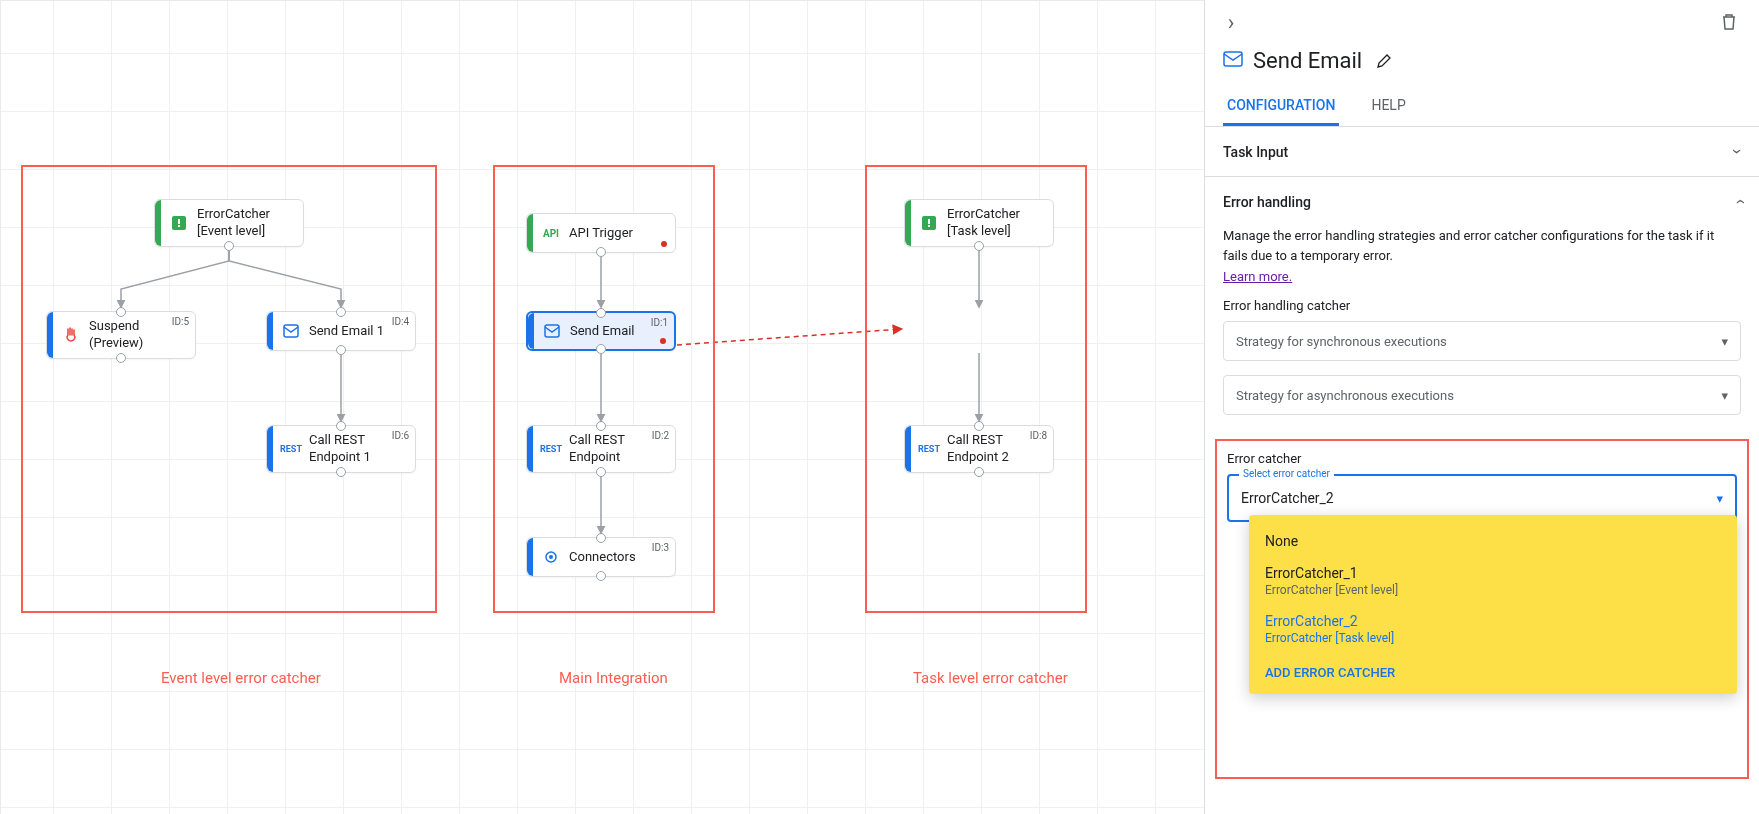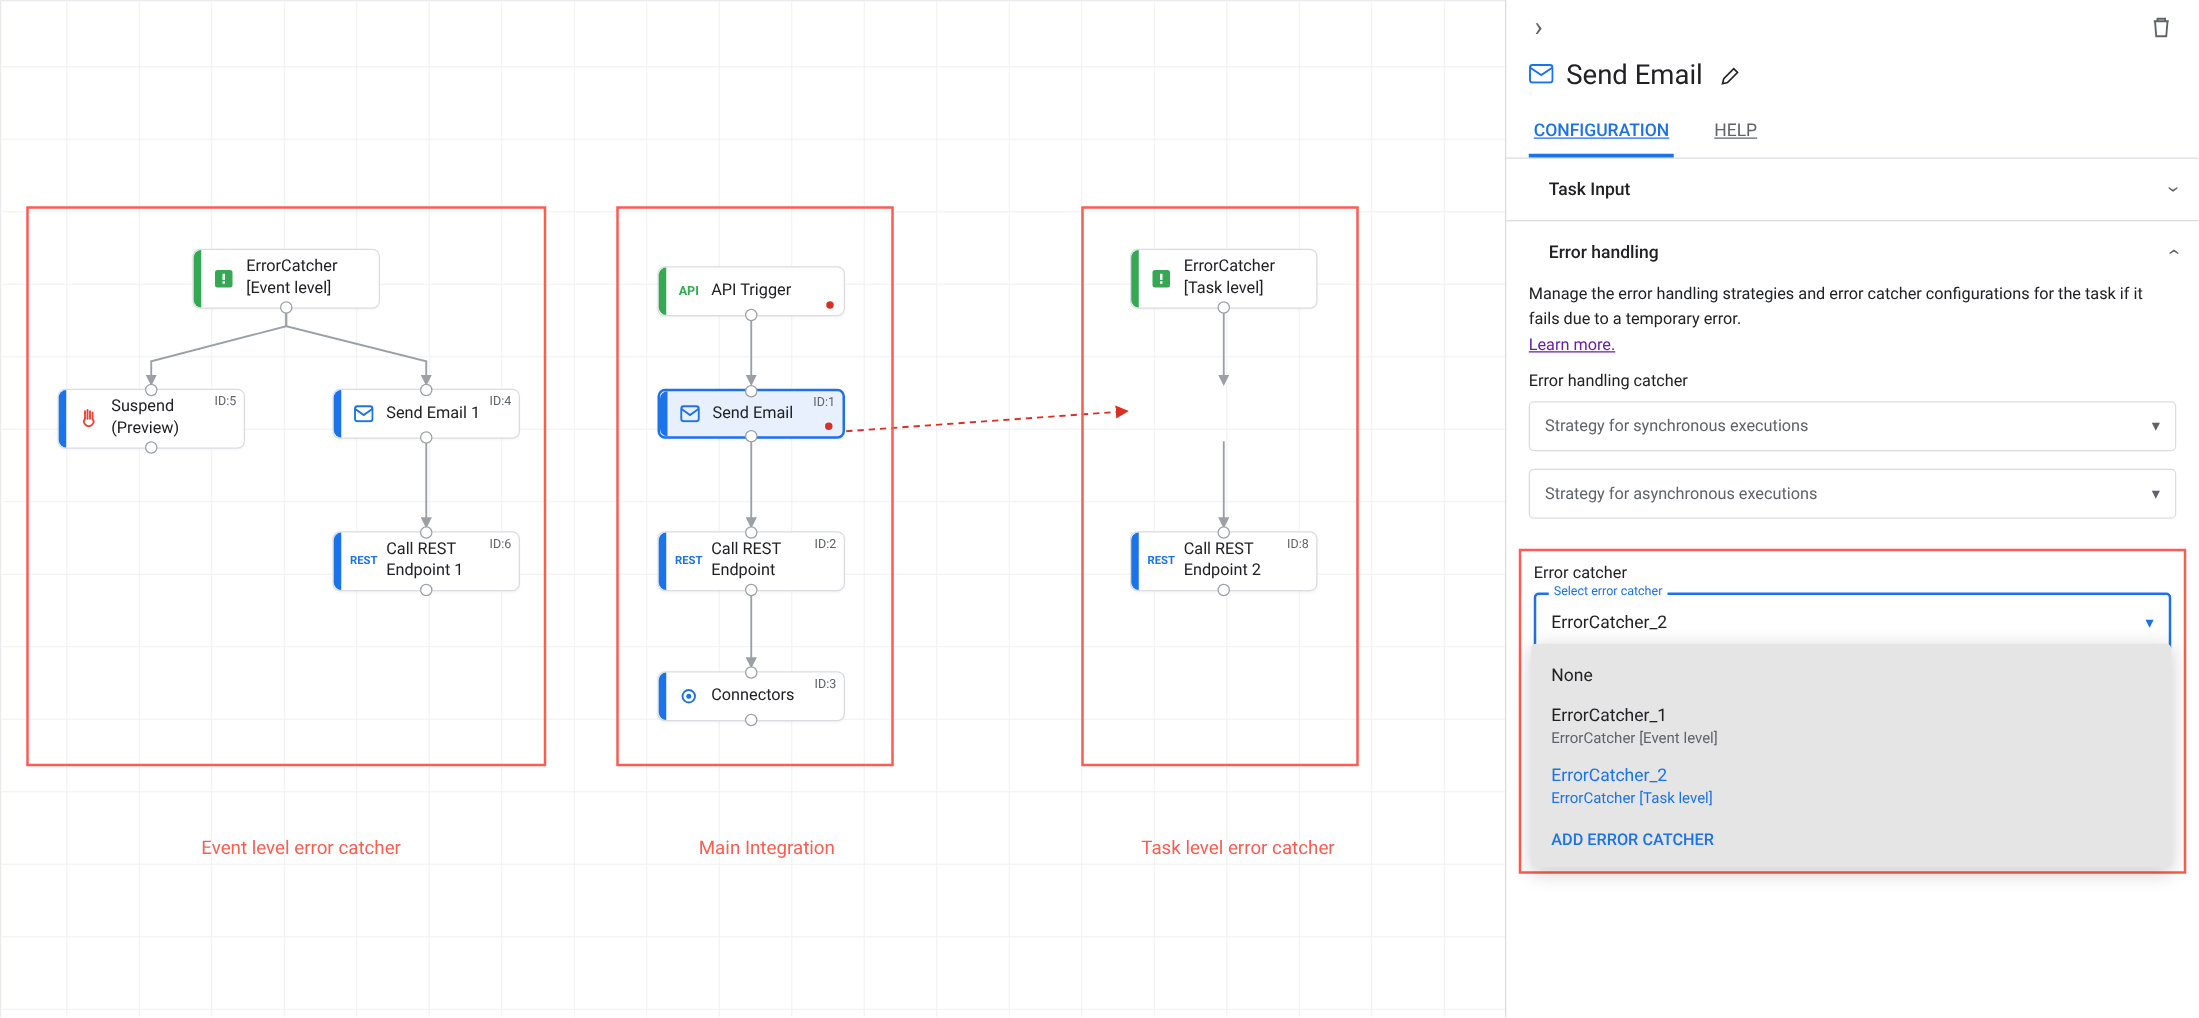--- a/index.html
+++ b/index.html
@@ -26,44 +26,44 @@
 .port.top { top: -5px; }
 .port.bottom { bottom: -5px; }
 
 svg.edges { position: absolute; left: 0; top: 0; width: 1204px; height: 814px; pointer-events: none; }
 
 
 .sp-header { display: flex; align-items: center; justify-content: space-between; padding: 10px 18px 6px 14px; }
 .sp-title-row { display: flex; align-items: center; gap: 10px; padding: 8px 18px 14px 18px; }
 .sp-title { font-size: 22px; font-weight: 400; color: #202124; }
 .sp-tabs { display: flex; border-bottom: 1px solid #dadce0; padding-left: 18px; gap: 28px; }
-.sp-tab { padding: 10px 4px; font-size: 14px; color: #5f6368; cursor: pointer; text-decoration: underline; }
+.sp-tab { padding: 10px 4px; font-size: 14px; color: #5f6368; cursor: pointer; }
 .sp-tab.active { color: #1a73e8; border-bottom: 3px solid #1a73e8; font-weight: 500; }
 
 .sp-section { border-bottom: 1px solid #dadce0; }
 .sp-section-head { display: flex; justify-content: space-between; align-items: center; padding: 14px 18px; cursor: pointer; }
-.sp-section-title { font-size: 14px; font-weight: 500; margin-left: 16px; }
+.sp-section-title { font-size: 14px; font-weight: 500; }
 .sp-section-icon { color: #5f6368; font-size: 16px; }
 
 .sp-body { padding: 0 18px 18px 18px; }
 .sp-desc { font-size: 13px; color: #202124; line-height: 1.5; margin-bottom: 4px; }
 .sp-link { color: #681da8; text-decoration: underline; font-size: 13px; cursor: pointer; }
 
 .sp-sublabel { font-size: 13px; color: #202124; margin: 14px 0 8px; }
 .sp-select { width: 100%; height: 40px; border: 1px solid #dadce0; border-radius: 4px; padding: 0 12px; display: flex; align-items: center; justify-content: space-between; color: #5f6368; background: #fff; cursor: pointer; }
 .sp-select .chev { color: #5f6368; }
 
-.catcher-box { border: 2px solid #fa5d51; margin: 6px 10px 0 10px; padding: 10px; position: relative; height: 260px; }
+.catcher-box { border: 2px solid #fa5d51; margin: 6px 10px 0 10px; padding: 10px; position: relative; height: 340px; }
 .catcher-label { font-size: 13px; margin-bottom: 8px; }
 .catcher-field { border: 2px solid #1a73e8; border-radius: 4px; height: 48px; position: relative; display: flex; align-items: center; padding: 0 12px; justify-content: space-between; cursor: pointer; }
 .catcher-field .float-label { position: absolute; top: -8px; left: 10px; background: #fff; padding: 0 4px; font-size: 10px; color: #1a73e8; }
 .catcher-field .val { font-size: 14px; color: #202124; }
 .catcher-field .chev { color: #1a73e8; }
 
-.dropdown-pop { position: absolute; left: 8px; right: 10px; top: 74px; background: #e5e5e5; box-shadow: 0 4px 16px rgba(0,0,0,.2); border-radius: 4px; padding: 10px 0; z-index: 10; }
+.dropdown-pop { position: absolute; left: 32px; right: 10px; top: 74px; background: #fde047; box-shadow: 0 4px 16px rgba(0,0,0,.2); border-radius: 4px; padding: 10px 0; z-index: 10; }
 .dropdown-item { padding: 8px 16px; cursor: pointer; font-size: 14px; color: #202124; }
 .dropdown-item.sel { color: #1a73e8; }
 .dropdown-item .sub { font-size: 12px; color: #5f6368; display: block; margin-top: 2px; }
 .dropdown-item.sel .sub { color: #1a73e8; }
 .dropdown-action { padding: 12px 16px 4px; color: #1a73e8; font-size: 13px; font-weight: 500; cursor: pointer; }
 
 .icon-btn { cursor: pointer; color: #5f6368; display: inline-flex; align-items: center; justify-content: center; width: 24px; height: 24px; }
 
 .chev-right::before { content: "›"; font-size: 22px; }
 .chev-down { display:inline-block; transform: rotate(90deg); } 

